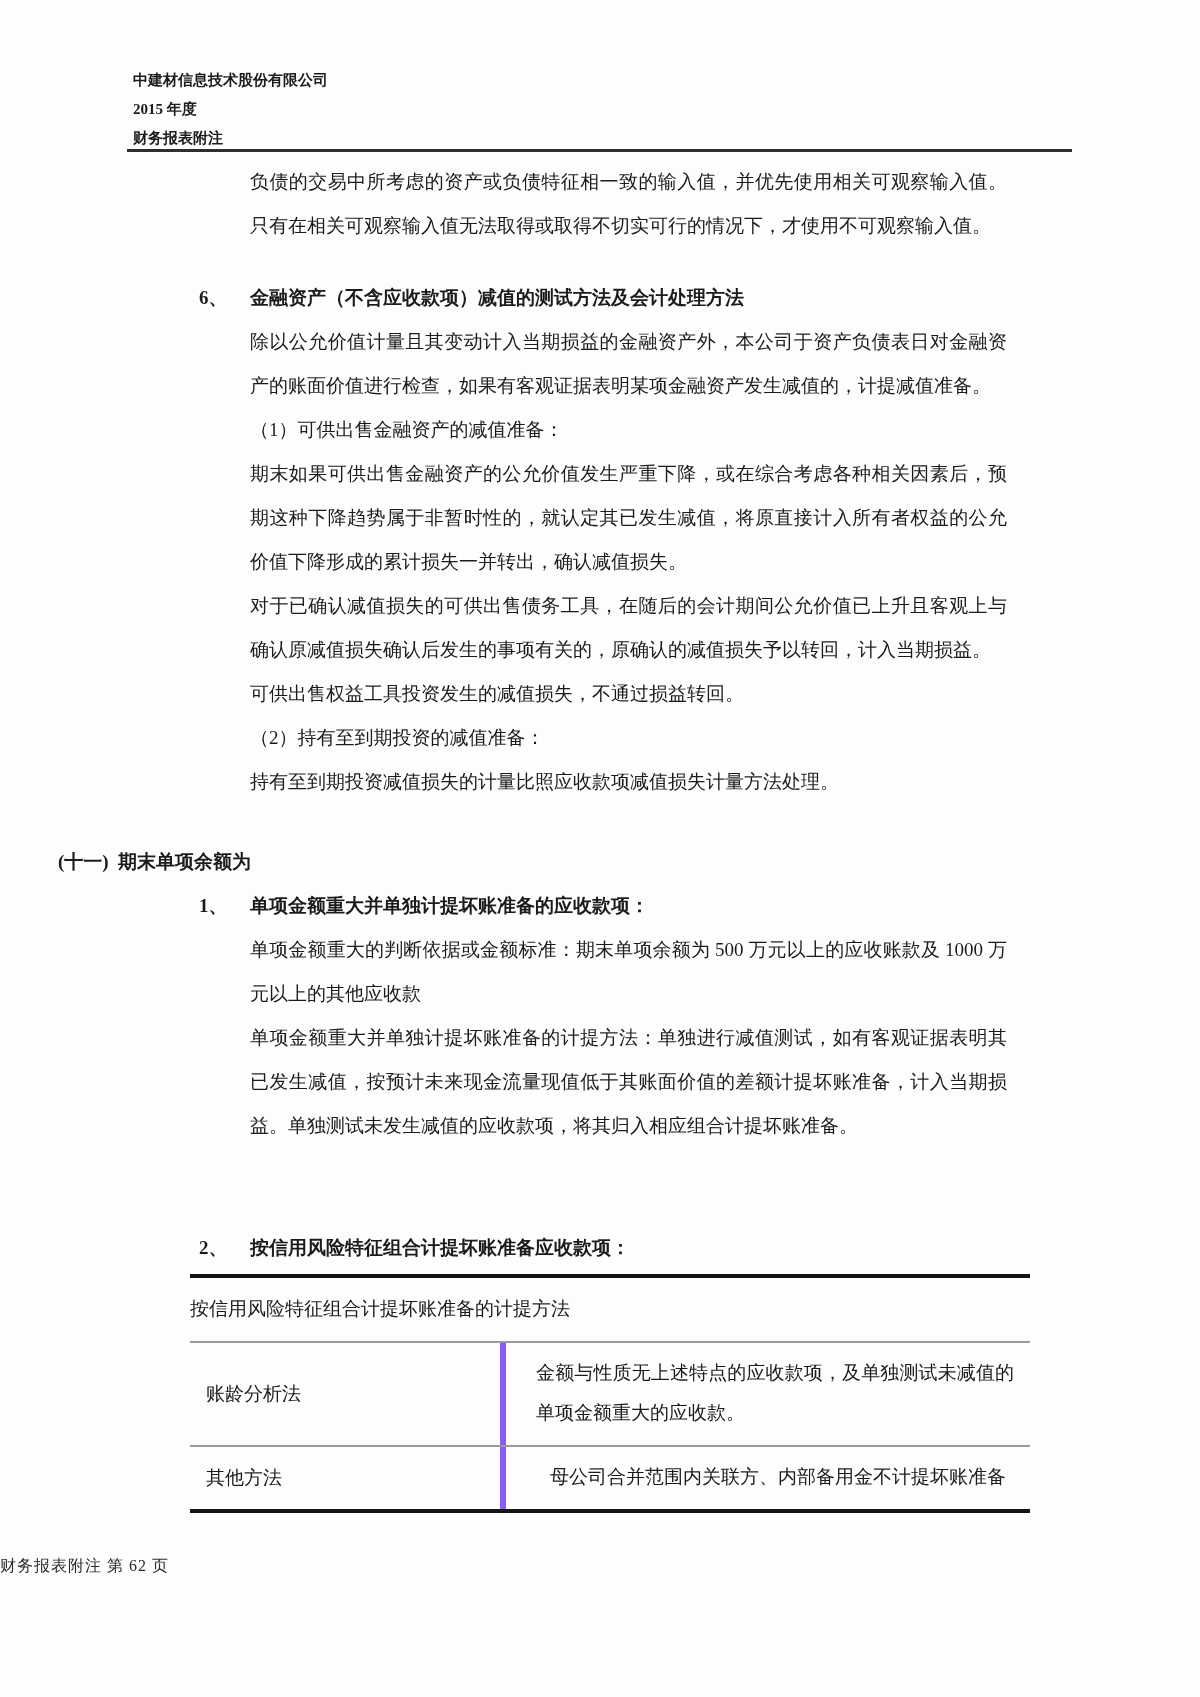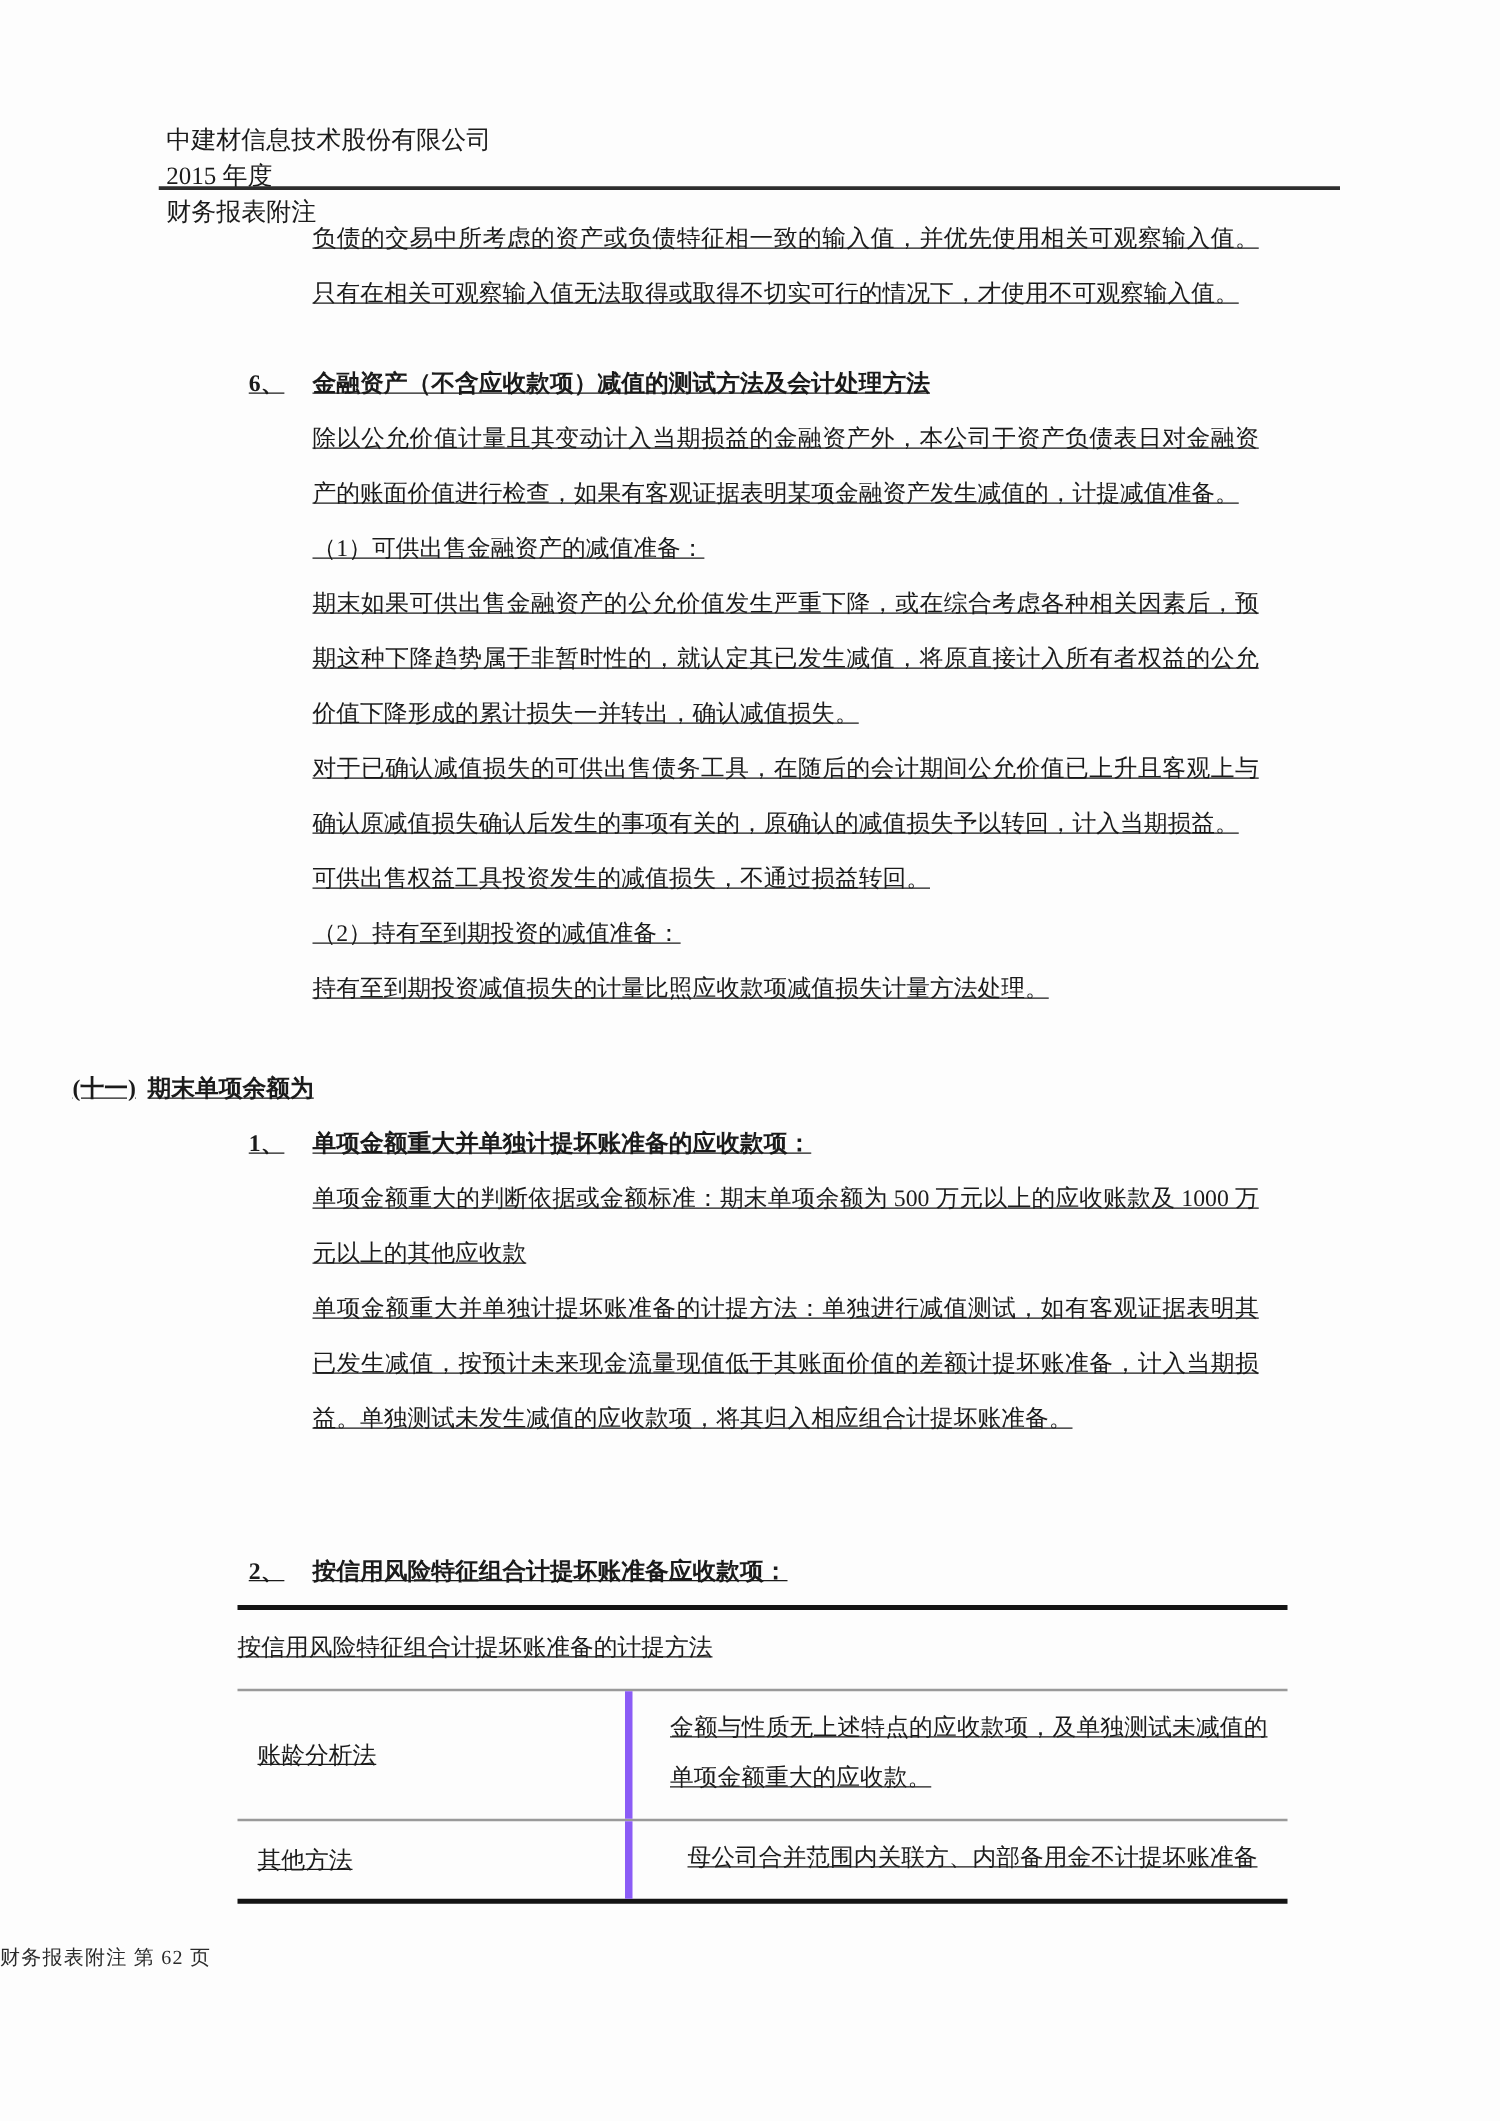--- a/index.html
+++ b/index.html
@@ -9,40 +9,38 @@
     height: 1697px;
     background: #fdfdfd;
     color: #1b1b1b;
     font-family: "Liberation Serif", "DejaVu Serif", serif;
     overflow: hidden;
   }
   .doc-header {
     position: absolute;
     left: 133px;
     top: 66px;
-    font-size: 20px;
-    font-weight: normal;
+    font-size: 15px;
+    font-weight: bold;
     line-height: 29px;
     white-space: nowrap;
-    margin-top: 32px;
   }
   .header-rule {
     position: absolute;
     left: 127px;
     top: 149px;
     width: 945px;
     height: 3px;
     background: #2e2e2e;
   }
   .content {
     position: absolute;
     left: 0;
-    top: 170px;
+    top: 160px;
     width: 1200px;
-    text-decoration: underline;
   }
   .body-text {
     margin: 0 0 0 250px;
     width: 757px;
     font-size: 19px;
     line-height: 44px;
     text-align: justify;
     text-justify: inter-ideograph;
   }
   .h-row {

